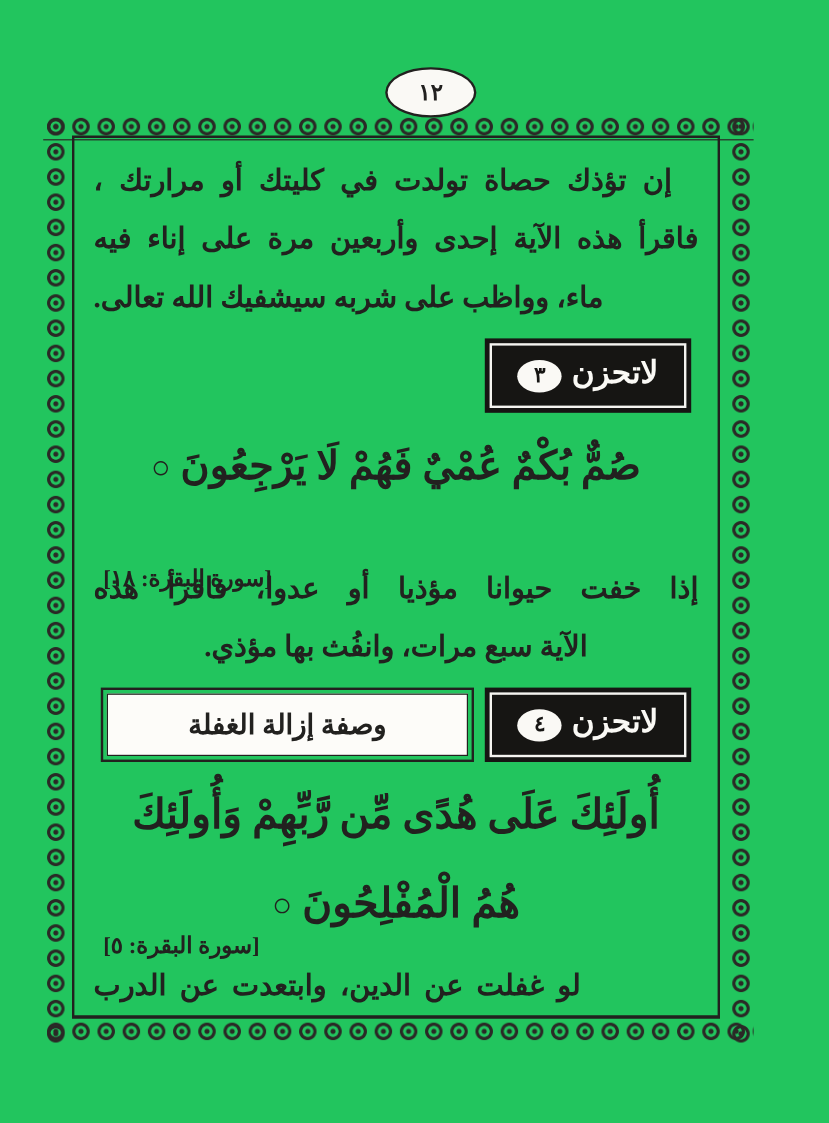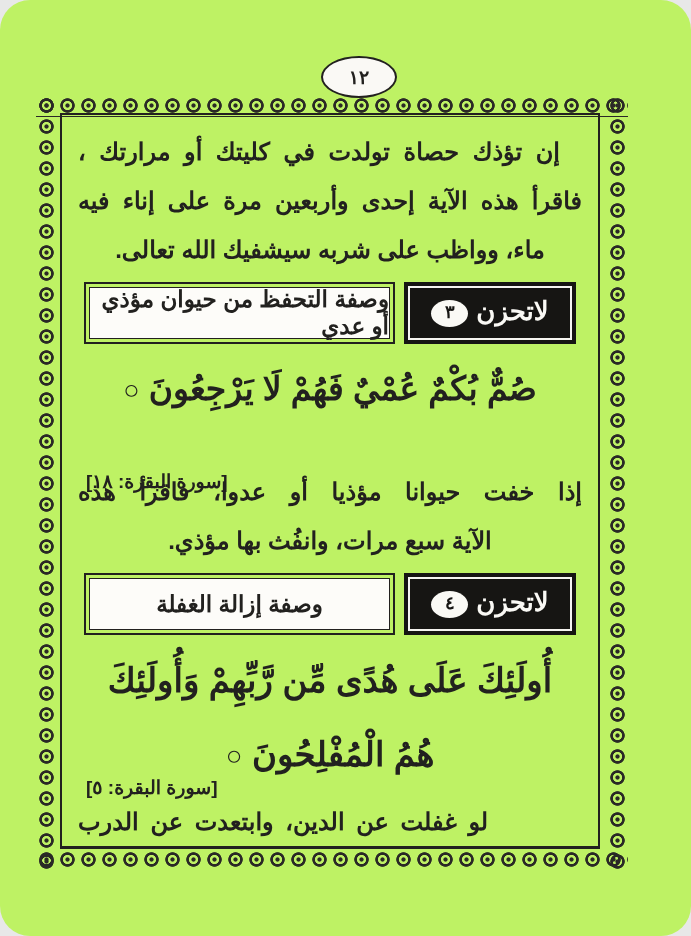--- a/index.html
+++ b/index.html
@@ -1,21 +1,20 @@
 <!DOCTYPE html>
 <html lang="ar"><head>
 <meta charset="utf-8">
 <style>
   html,body { margin:0; padding:0; background:#e8e8e8; }
   .screen {
     position:relative; width:691px; height:936px;
-    background:#bef264; overflow:hidden;
-    font-family:Liberation Sans, sans-serif;
+    background:#22c55e; overflow:hidden;
+    font-family:Liberation Serif, serif;
     color:#22211f;
-    border-radius:30px;
   }
   
   .scroll { position:absolute; }
   .scroll-h {
     height:21px;
     background-image:
       radial-gradient(circle at 50% 50%, #2a2926 1.7px, rgba(0,0,0,0) 2.5px),
       radial-gradient(circle at 50% 50%, rgba(0,0,0,0) 4.3px, #2a2926 4.9px 6.9px, rgba(0,0,0,0) 7.6px);
     background-size:21px 21px; background-repeat:repeat-x; background-position:left center;
   }
@@ -44,21 +43,21 @@
   .frame {
     position:absolute; left:60px; top:113px; width:540px; height:736px;
     border:2px solid #22211f; border-bottom-width:3px; box-sizing:border-box;
     direction:rtl;
   }
   .blk { position:absolute; left:16px; right:16px; }
 
   .body-line { font-size:24px; font-weight:bold; line-height:49px; white-space:nowrap; }
   .just { text-align:justify; text-align-last:justify; white-space:normal; }
   .indent-r { padding-right:22px; }
-  .align-r { text-align:center; }
+  .align-r { text-align:left; }
   .align-c { text-align:center; }
 
   .intro { top:12px; }
   .note  { top:352px; }
 
   
   .header-row { display:flex; direction:rtl; align-items:stretch; gap:9px; left:22px; right:22px; height:62px; box-sizing:border-box; }
   .hr1 { top:167px; }
   .hr2 { top:458px; }
   .badge {
@@ -113,23 +112,20 @@
       <div class="body-line align-r">ماء، وواظب على شربه سيشفيك الله تعالى.</div>
     </div>
 
     <div class="blk header-row hr1">
       <div class="badge">
         <div class="badge-inner">
           <span class="badge-label">لاتحزن</span>
           <span class="badge-num">٣</span>
         </div>
       </div>
-      <div class="title-box">
-        <div class="title-inner">وصفة التحفظ من حيوان مؤذي أو عدي</div>
-      </div>
     </div>
 
     <div class="blk verse v1">
       <span>صُمٌّ بُكْمٌ عُمْيٌ فَهُمْ لَا يَرْجِعُونَ</span>
       <span class="end-mark">○</span>
     </div>
 
     <div class="blk citation cite1">[سورة البقرة: ١٨]</div>
 
     <div class="blk note">

